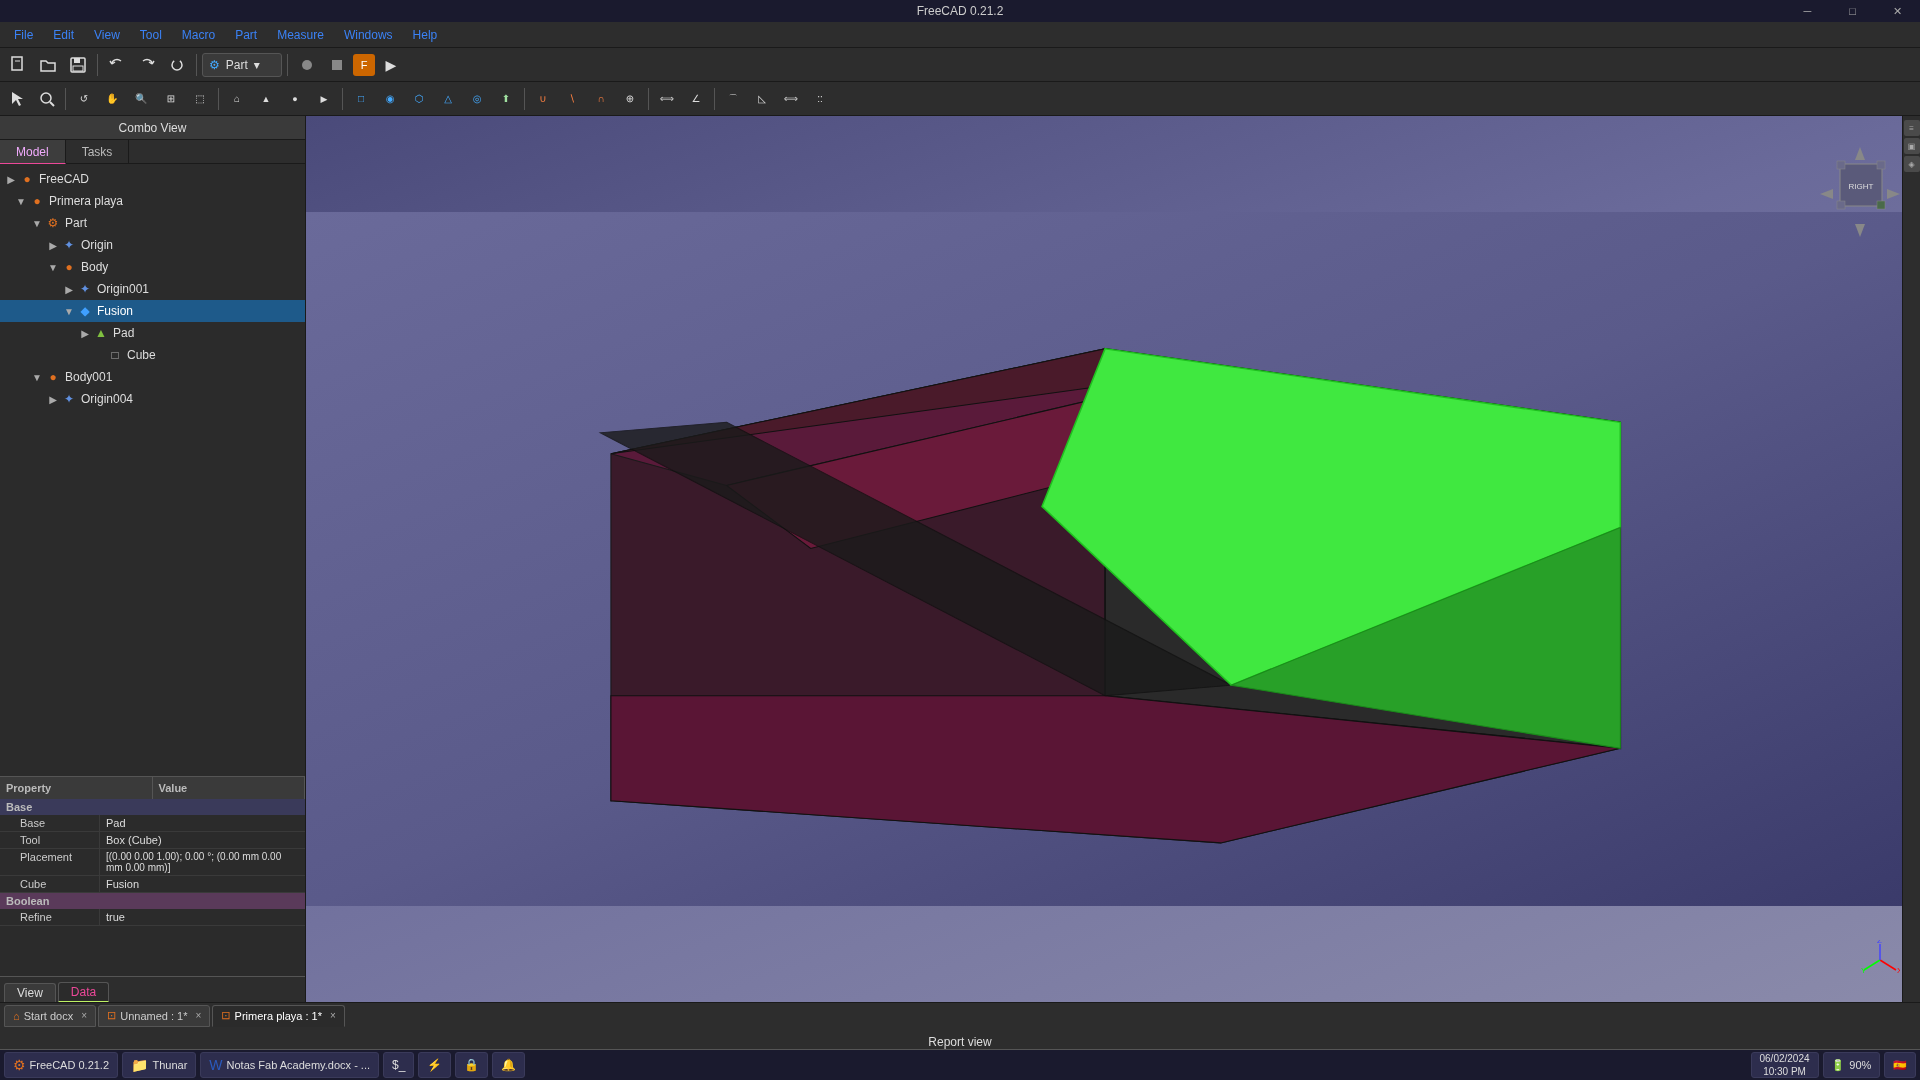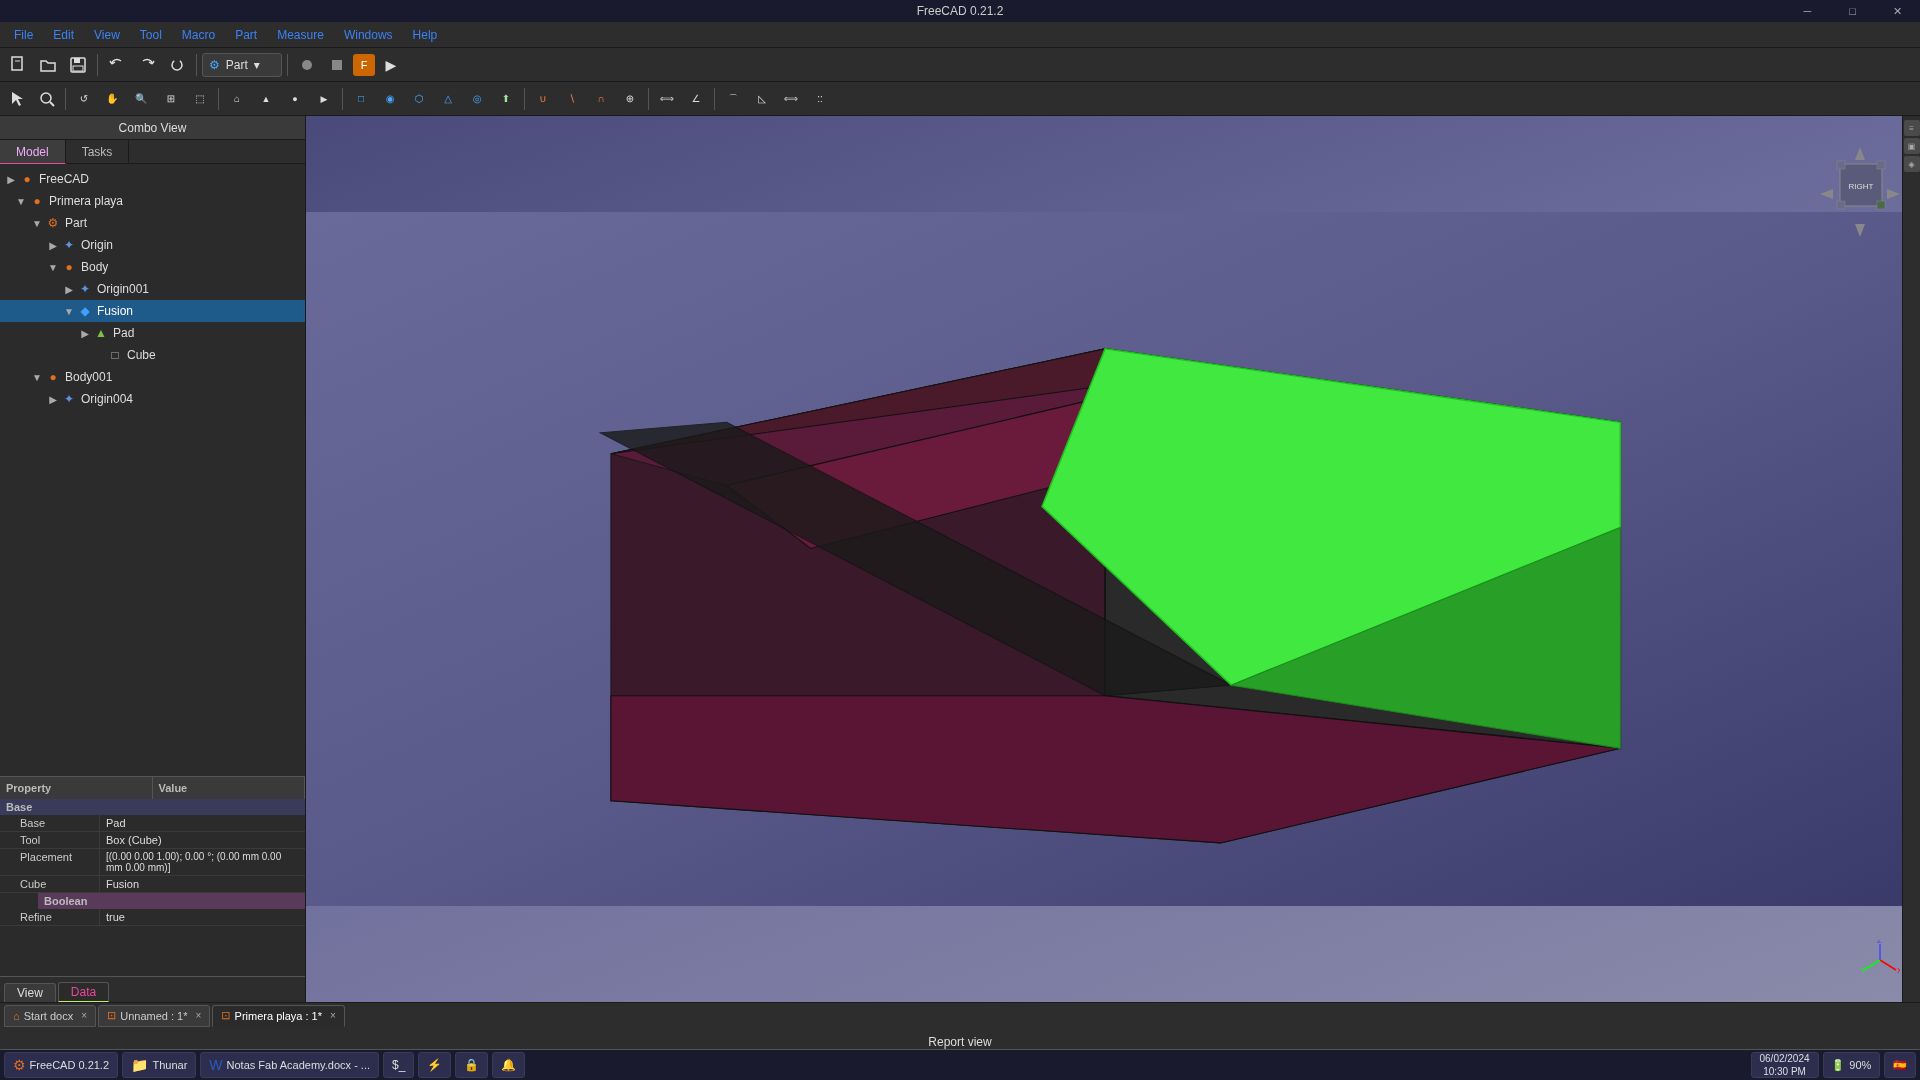--- a/index.html
+++ b/index.html
@@ -416,21 +416,21 @@
       </div>
       <div class="prop-row">
         <div class="prop-name">Placement</div>
         <div class="prop-value" style="font-size:10px;">[(0.00 0.00 1.00); 0.00 °; (0.00 mm  0.00 mm  0.00 mm)]</div>
       </div>
       <div class="prop-row">
         <div class="prop-name">Cube</div>
         <div class="prop-value">Fusion</div>
       </div>
 
-      <div class="prop-section" style="background:#5a3a5a;margin-left:38px;">
+      <div class="prop-section" style="background:#5a3a5a;">
         <span>Boolean</span>
       </div>
       <div class="prop-row">
         <div class="prop-name">Refine</div>
         <div class="prop-value">true</div>
       </div>
     </div>
 
     <div id="sidebar-bottom-tabs">
       <div class="bottom-tab">

